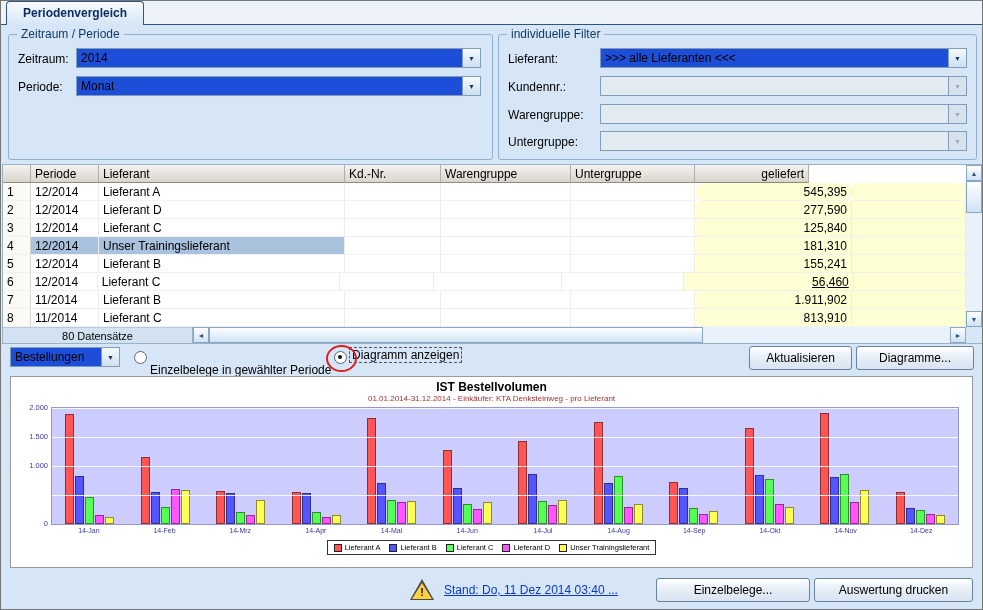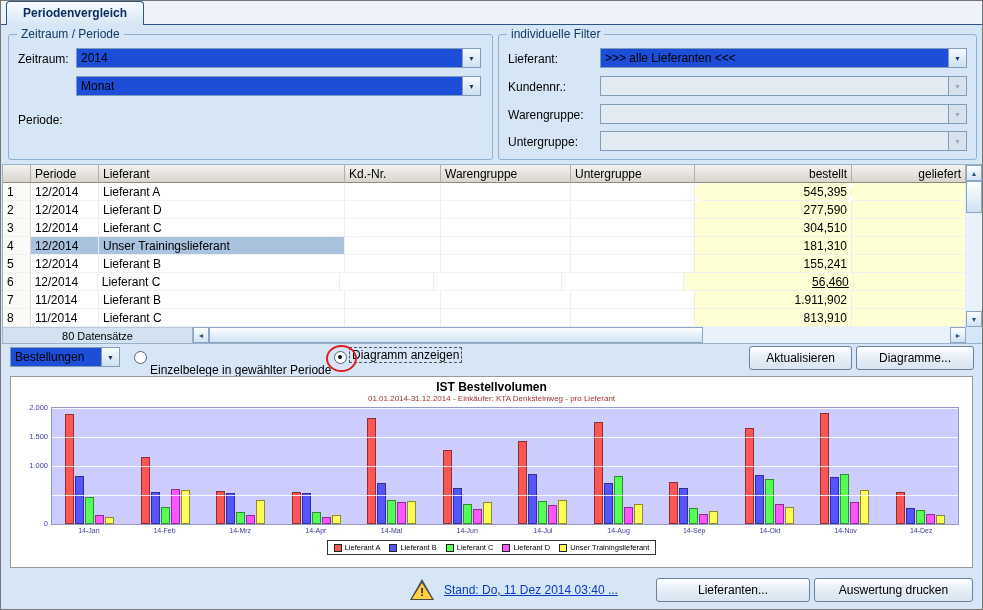--- a/index.html
+++ b/index.html
@@ -89,21 +89,21 @@
 <div class="tab"><span>Periodenvergleich</span></div>
 
 <div class="groupbox" style="left:8px;top:34px;width:483px;height:124px;">
   <span class="gb-title">Zeitraum / Periode</span>
 </div>
 <span class="lbl" style="left:18px;top:52px;">Zeitraum:</span>
 <div class="combo" style="left:76px;top:48px;width:405px;">
   <span class="cv">2014</span>
   <span class="ab">▼</span>
 </div>
-<span class="lbl" style="left:18px;top:80px;margin-top:33px;">Periode:</span>
+<span class="lbl" style="left:18px;top:80px;">Periode:</span>
 <div class="combo" style="left:76px;top:76px;width:405px;">
   <span class="cv">Monat</span>
   <span class="ab">▼</span>
 </div>
 
 <div class="groupbox" style="left:498px;top:34px;width:477px;height:124px;">
   <span class="gb-title">individuelle Filter</span>
 </div>
 <span class="lbl" style="left:508px;top:52px;">Lieferant:</span>
 <div class="combo" style="left:600px;top:48px;width:367px;">
@@ -127,21 +127,20 @@
 </div>
 
 <div class="table-wrap">
   <div class="hdr-row" id="hdr-row">
       <div class="hdr-cell" style="width: 28px;"></div>
       <div class="hdr-cell" style="width: 68px;">Periode</div>
       <div class="hdr-cell" style="width: 246px;">Lieferant</div>
       <div class="hdr-cell" style="width: 96px;">Kd.-Nr.</div>
       <div class="hdr-cell" style="width: 130px;">Warengruppe</div>
       <div class="hdr-cell" style="width: 124px;">Untergruppe</div>
-      <div class="hdr-cell" style="width: 157px; text-align: right;">bestellt</div>
       <div class="hdr-cell" style="width: 114px; text-align: right;">geliefert</div>
     </div>
   <div class="grid-body" id="grid-body">
       <div class="grid-row">
         <div class="cell num" style="width: 28px;">1</div>
         <div class="cell" style="width: 68px;">12/2014</div>
         <div class="cell" style="width: 246px;">Lieferant A</div>
         <div class="cell" style="width: 96px;"></div>
         <div class="cell" style="width: 130px;"></div>
         <div class="cell" style="width: 124px;"></div>
@@ -158,21 +157,21 @@
         <div class="cell money" style="width: 157px;">277,590</div>
         <div class="cell money" style="width: 114px;"></div>
       </div>
       <div class="grid-row">
         <div class="cell num" style="width: 28px;">3</div>
         <div class="cell" style="width: 68px;">12/2014</div>
         <div class="cell" style="width: 246px;">Lieferant C</div>
         <div class="cell" style="width: 96px;"></div>
         <div class="cell" style="width: 130px;"></div>
         <div class="cell" style="width: 124px;"></div>
-        <div class="cell money" style="width: 157px;">304,510</div>
+        <div class="cell money" style="width: 157px;">125,840</div>
         <div class="cell money" style="width: 114px;"></div>
       </div>
       <div class="grid-row">
         <div class="cell num" style="width: 28px;">4</div>
         <div class="cell sel" style="width: 68px;">12/2014</div>
         <div class="cell sel" style="width: 246px;">Unser Trainingslieferant</div>
         <div class="cell" style="width: 96px;"></div>
         <div class="cell" style="width: 130px;"></div>
         <div class="cell" style="width: 124px;"></div>
         <div class="cell money" style="width: 157px;">181,310</div>
@@ -396,16 +395,16 @@
 </div>
 
 <div class="footer-status">
   <div class="warn">
     <div class="t-outer"></div>
       <div class="t-inner"></div>
     <div class="ex">!</div>
   </div>
   <span class="status-link">Stand: Do, 11 Dez 2014 03:40 ...</span>
 </div>
-<div class="btn" style="left:656px;top:578px;width:154px;height:24px;">Lieferanten...</div>
+<div class="btn" style="left:656px;top:578px;width:154px;height:24px;">Einzelbelege...</div>
 <div class="btn" style="left:814px;top:578px;width:159px;height:24px;">Auswertung drucken</div>
 
 <div class="win-border"></div>
 
 </body></html>

